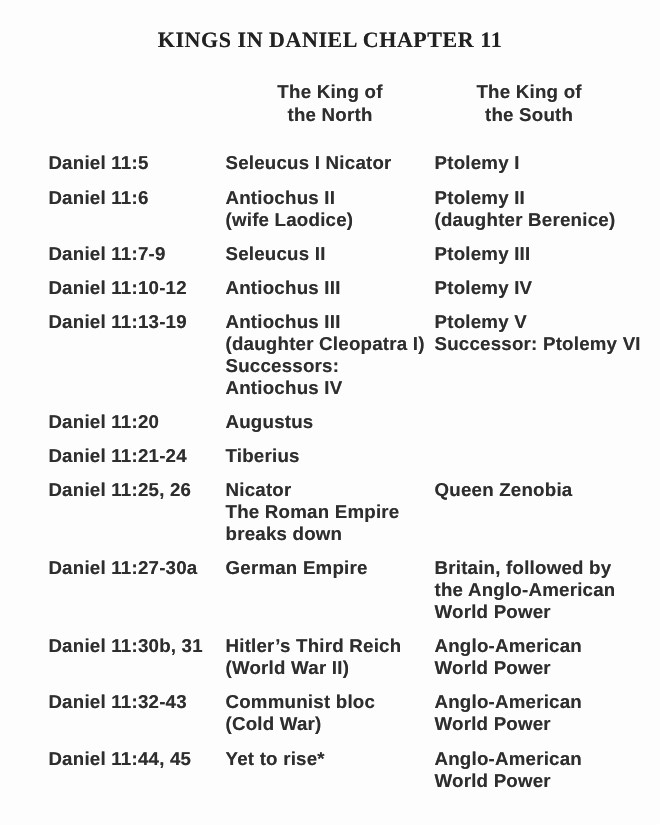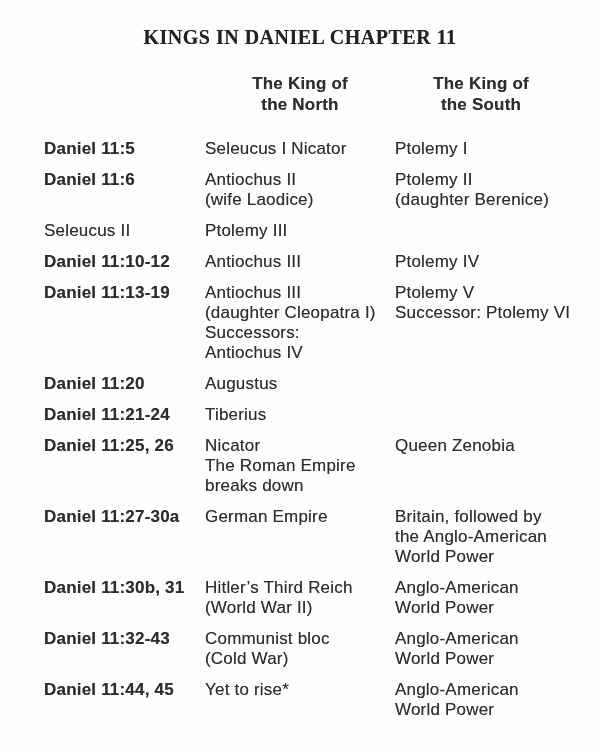--- a/index.html
+++ b/index.html
@@ -41,22 +41,22 @@
   }
   .hcell.south{width:172px;}
   .rows{margin-top:24px;}
   .row{margin-bottom:11px;}
   .cell{
     font-size:17px;
     line-height:20px;
     letter-spacing:.2px;
   }
   .cell.ref{font-weight:700;white-space:nowrap;}
-  .cell .line{font-weight:400;}
-  .cell .line.b{font-weight:400;}
+  .cell .line{font-weight:700;}
+  .cell .line.b{font-weight:700;}
   .cell.north{padding-right:8px;}
   .cell.south{padding-right:6px;}
 </style>
 </head>
 <body>
 
 <div class="page">
 
   <h1 class="title">KINGS IN DANIEL CHAPTER 11</h1>
 
@@ -87,20 +87,21 @@
         <div class="cell north">
           <div class="line b">Antiochus II</div>
           <div class="line">(wife Laodice)</div>
         </div>
         <div class="cell south">
           <div class="line b">Ptolemy II</div>
           <div class="line">(daughter Berenice)</div>
         </div>
       </div>
       <div class="grid row">
+        <div class="cell ref">Daniel 11:7-9</div>
         <div class="cell north">
           <div class="line b">Seleucus II</div>
         </div>
         <div class="cell south">
           <div class="line b">Ptolemy III</div>
         </div>
       </div>
       <div class="grid row">
         <div class="cell ref">Daniel 11:10-12</div>
         <div class="cell north">

